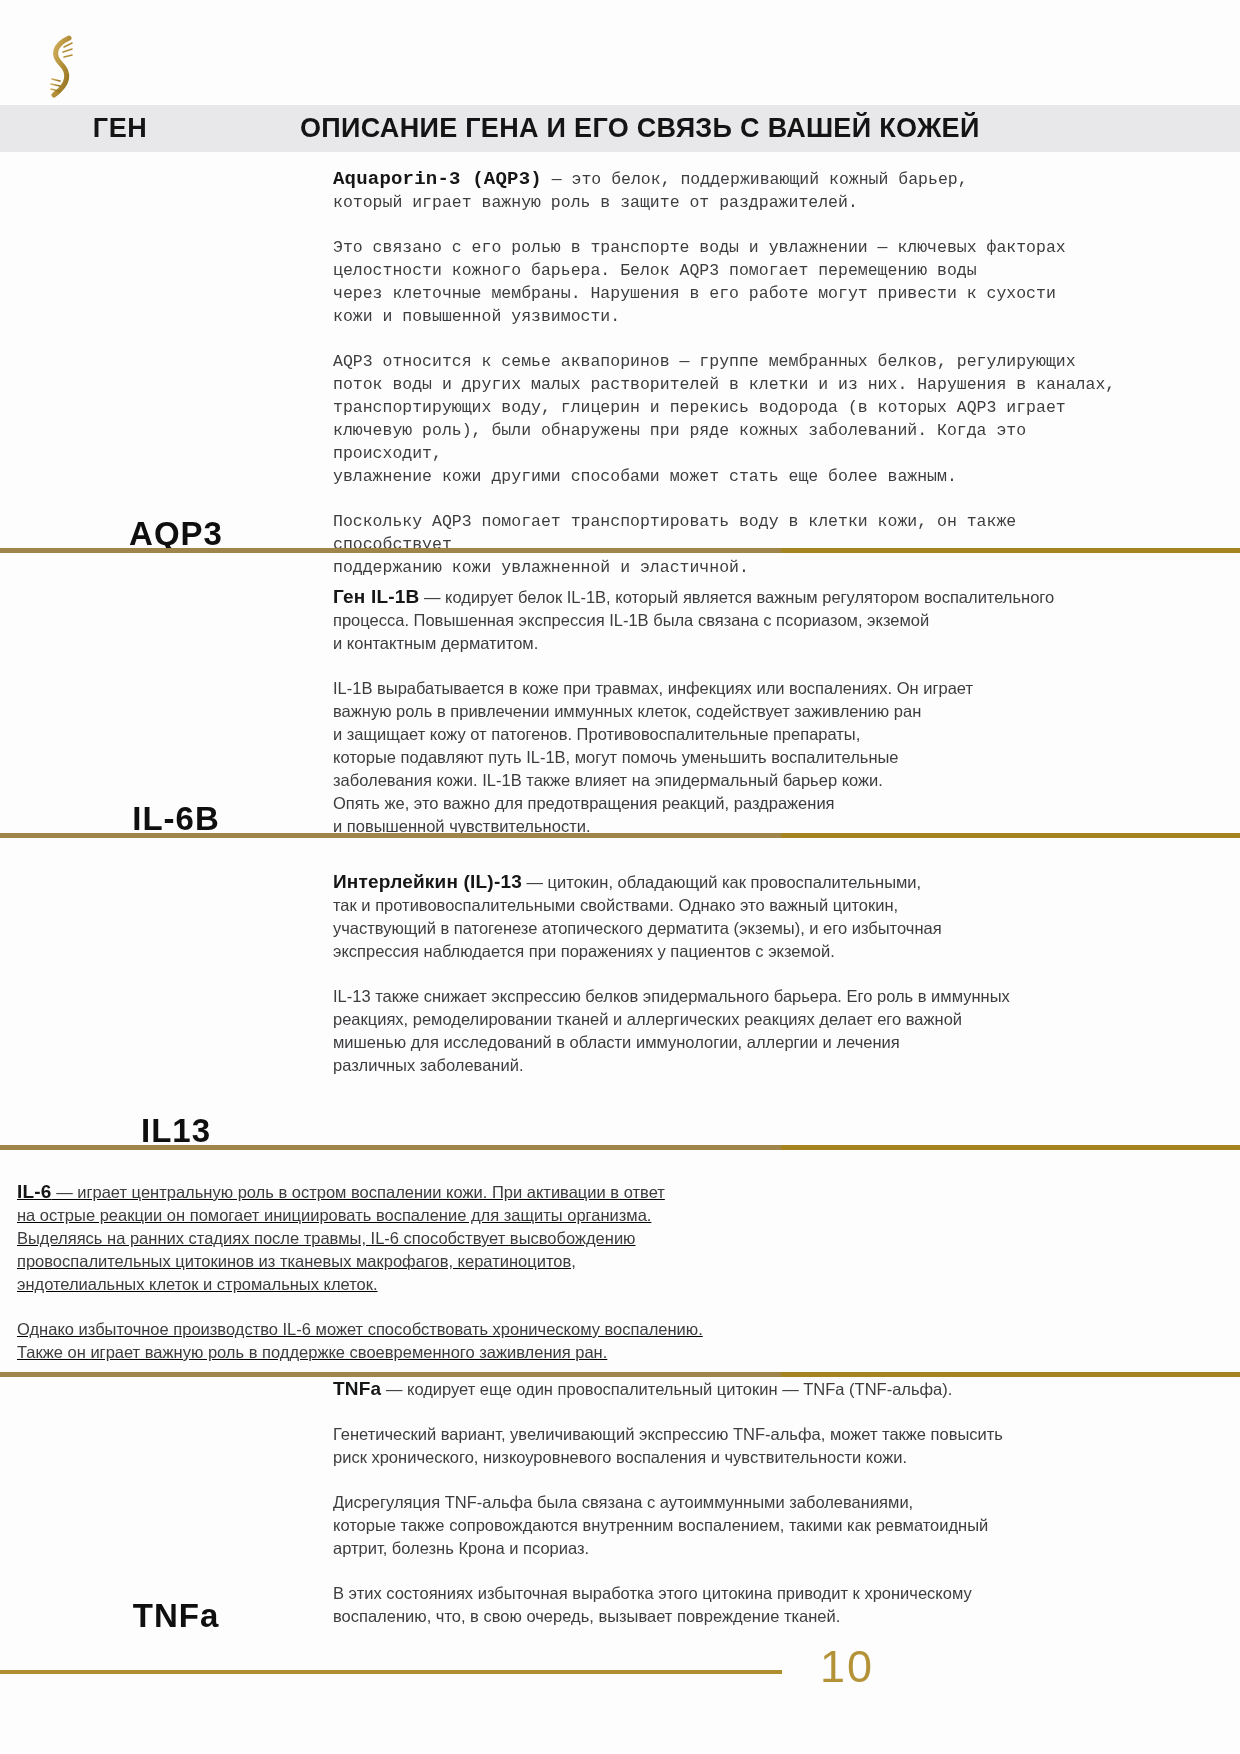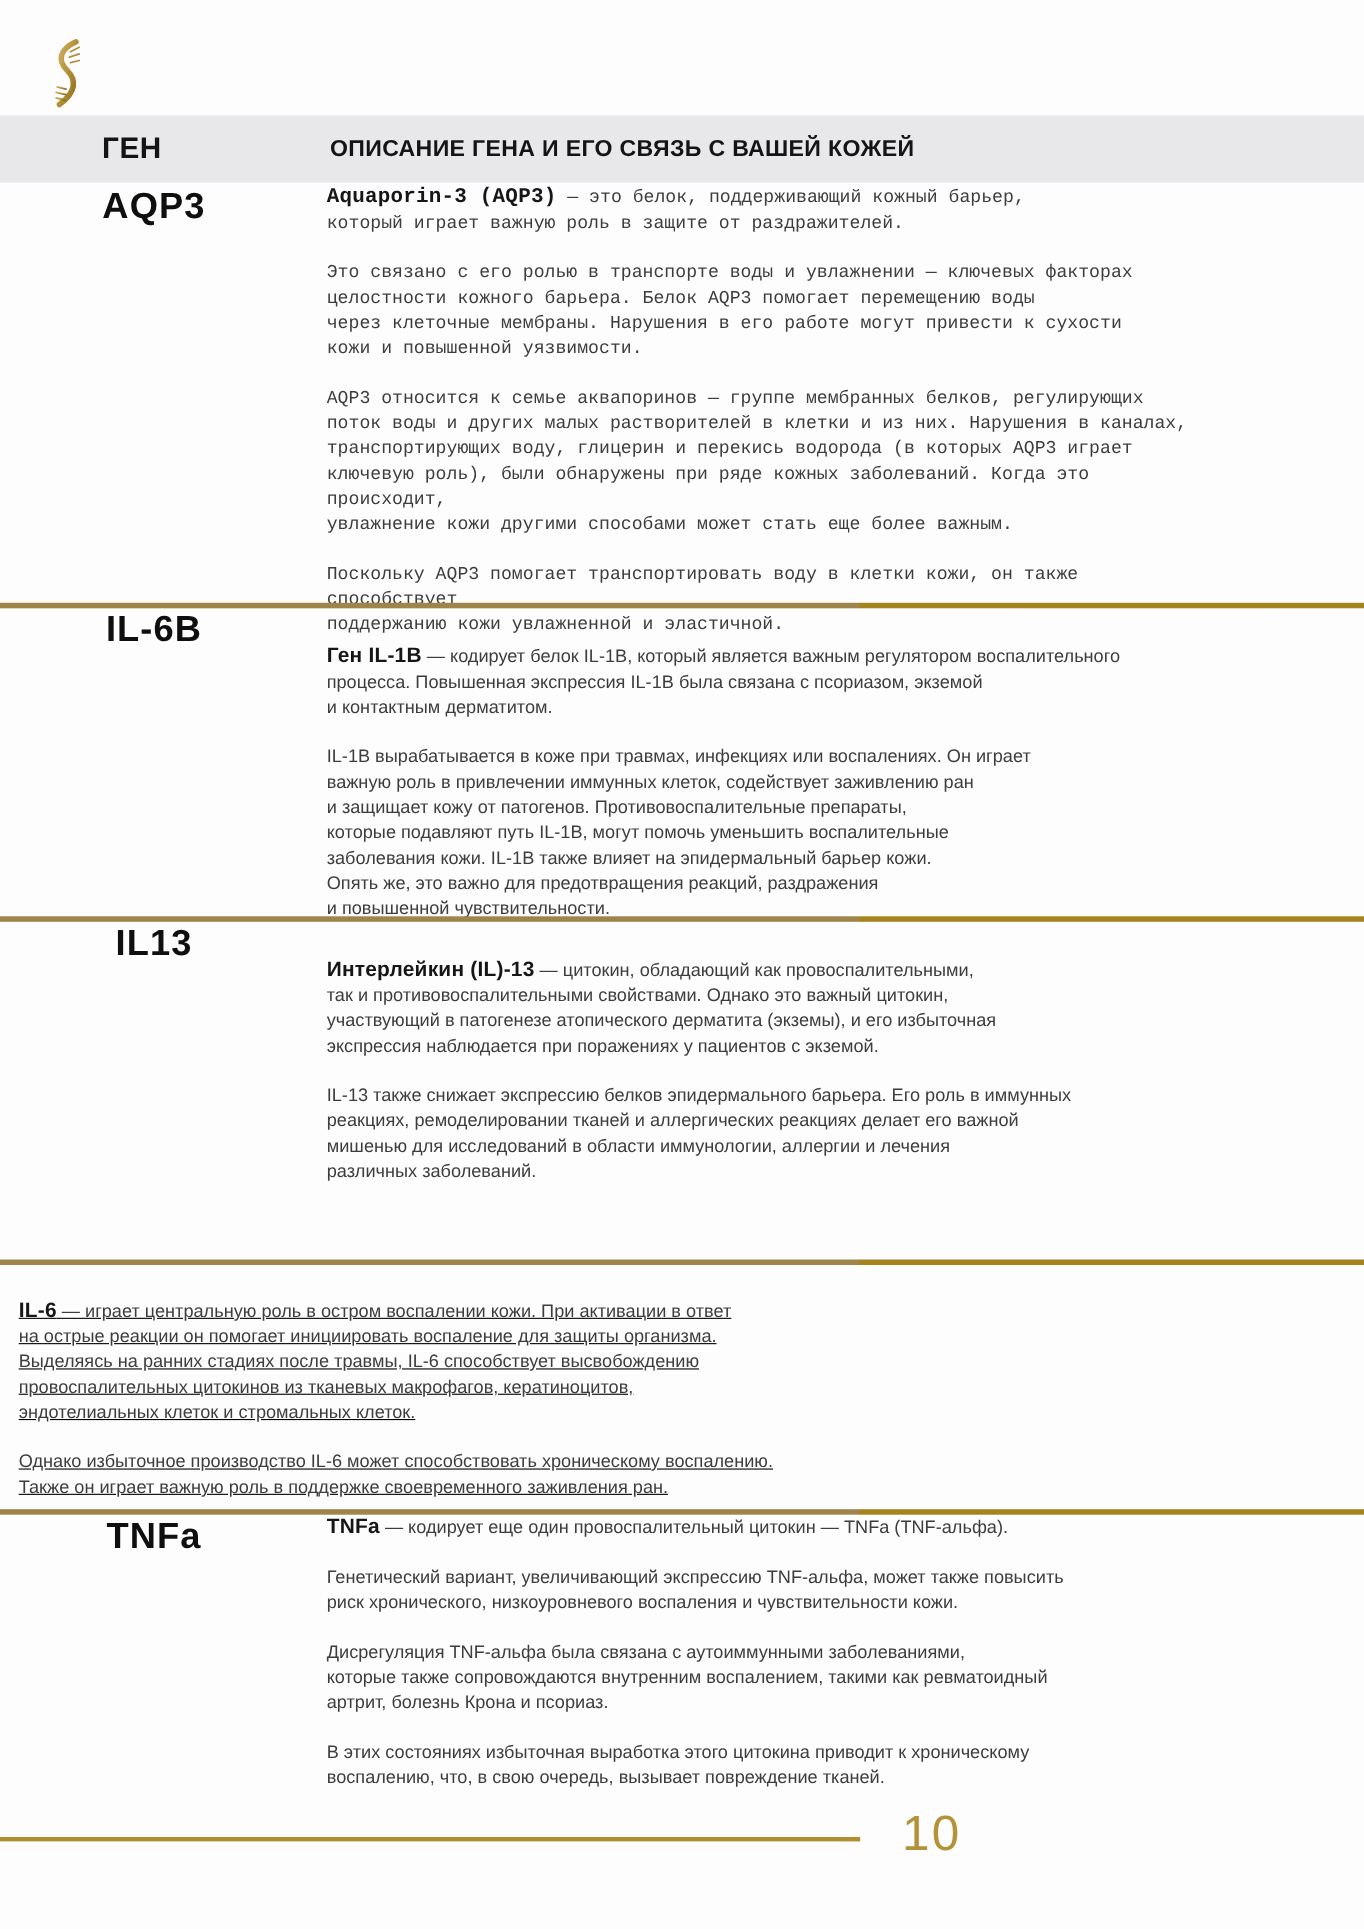--- a/index.html
+++ b/index.html
@@ -9,47 +9,47 @@
     font-family:"Liberation Sans", sans-serif;
     -webkit-font-smoothing:antialiased;
   }
   #page{position:absolute;inset:0;overflow:hidden;}
 
   
   .logo{position:absolute;left:44px;top:34px;width:36px;height:68px;}
 
   
   .table-header{
-    position:absolute;top:105px;left:0;right:0;height:61px;
+    position:absolute;top:105px;left:0;right:0;height:47px;
     background:#e8e7ea;display:flex;align-items:center;
   }
   .table-header .gene-col{
     width:240px;text-align:center;
     font-size:27px;font-weight:800;color:#141414;letter-spacing:.5px;
   }
   .table-header .desc-col{
     padding-left:60px;
-    font-size:21px;font-weight:800;color:#141414;letter-spacing:.3px;
+    font-size:27px;font-weight:800;color:#141414;letter-spacing:.3px;
   }
 
   
   .sections{position:absolute;top:168px;left:0;right:0;}
   .section{display:flex;position:relative;box-sizing:border-box;}
   .section:not(:last-child)::after{
     content:'';position:absolute;left:0;right:0;bottom:0;height:5px;
     background:linear-gradient(90deg,#a0854a 0%,#a0854a 63%,#a5831e 63%,#a5831e 100%);
   }
   .section:nth-of-type(1){height:385px;}
   .section:nth-of-type(2){height:285px;}
   .section:nth-of-type(3){height:312px;}
   .section:nth-of-type(4){height:227px;}
   .section:nth-of-type(5){height:258px;}
 
   .gene-cell{
-    width:280px;flex:0 0 280px;display:flex;align-items:flex-start;justify-content:center;
+    width:280px;flex:0 0 280px;display:flex;align-items:flex-end;justify-content:center;margin-left:36px;
   }
   .gene-label{
     font-size:33px;font-weight:700;color:#0f0f0f;letter-spacing:1px;
   }
   .body-cell{flex:1;padding:0 40px 0 17px;box-sizing:border-box;}
   .section:nth-of-type(1) .body-cell{font-family:Liberation Mono, monospace;}
   .section:nth-of-type(2) .body-cell{padding-top:32px;}
   .section:nth-of-type(3) .body-cell{padding-top:32px;}
   .section:nth-of-type(4) .body-cell{padding-top:30px;text-decoration:underline;}
   .section:nth-of-type(5) .body-cell{}

